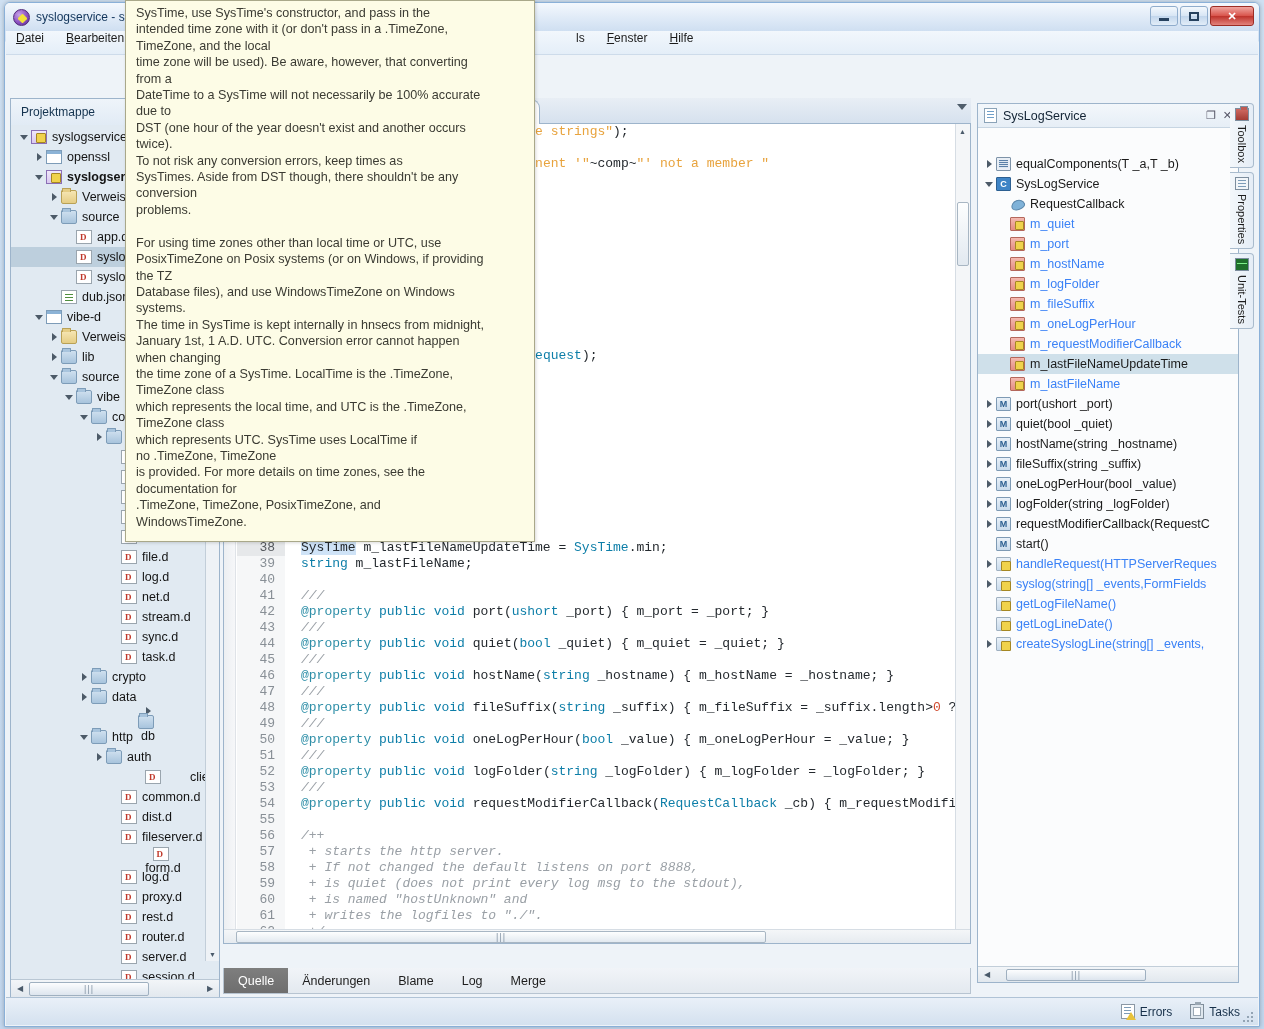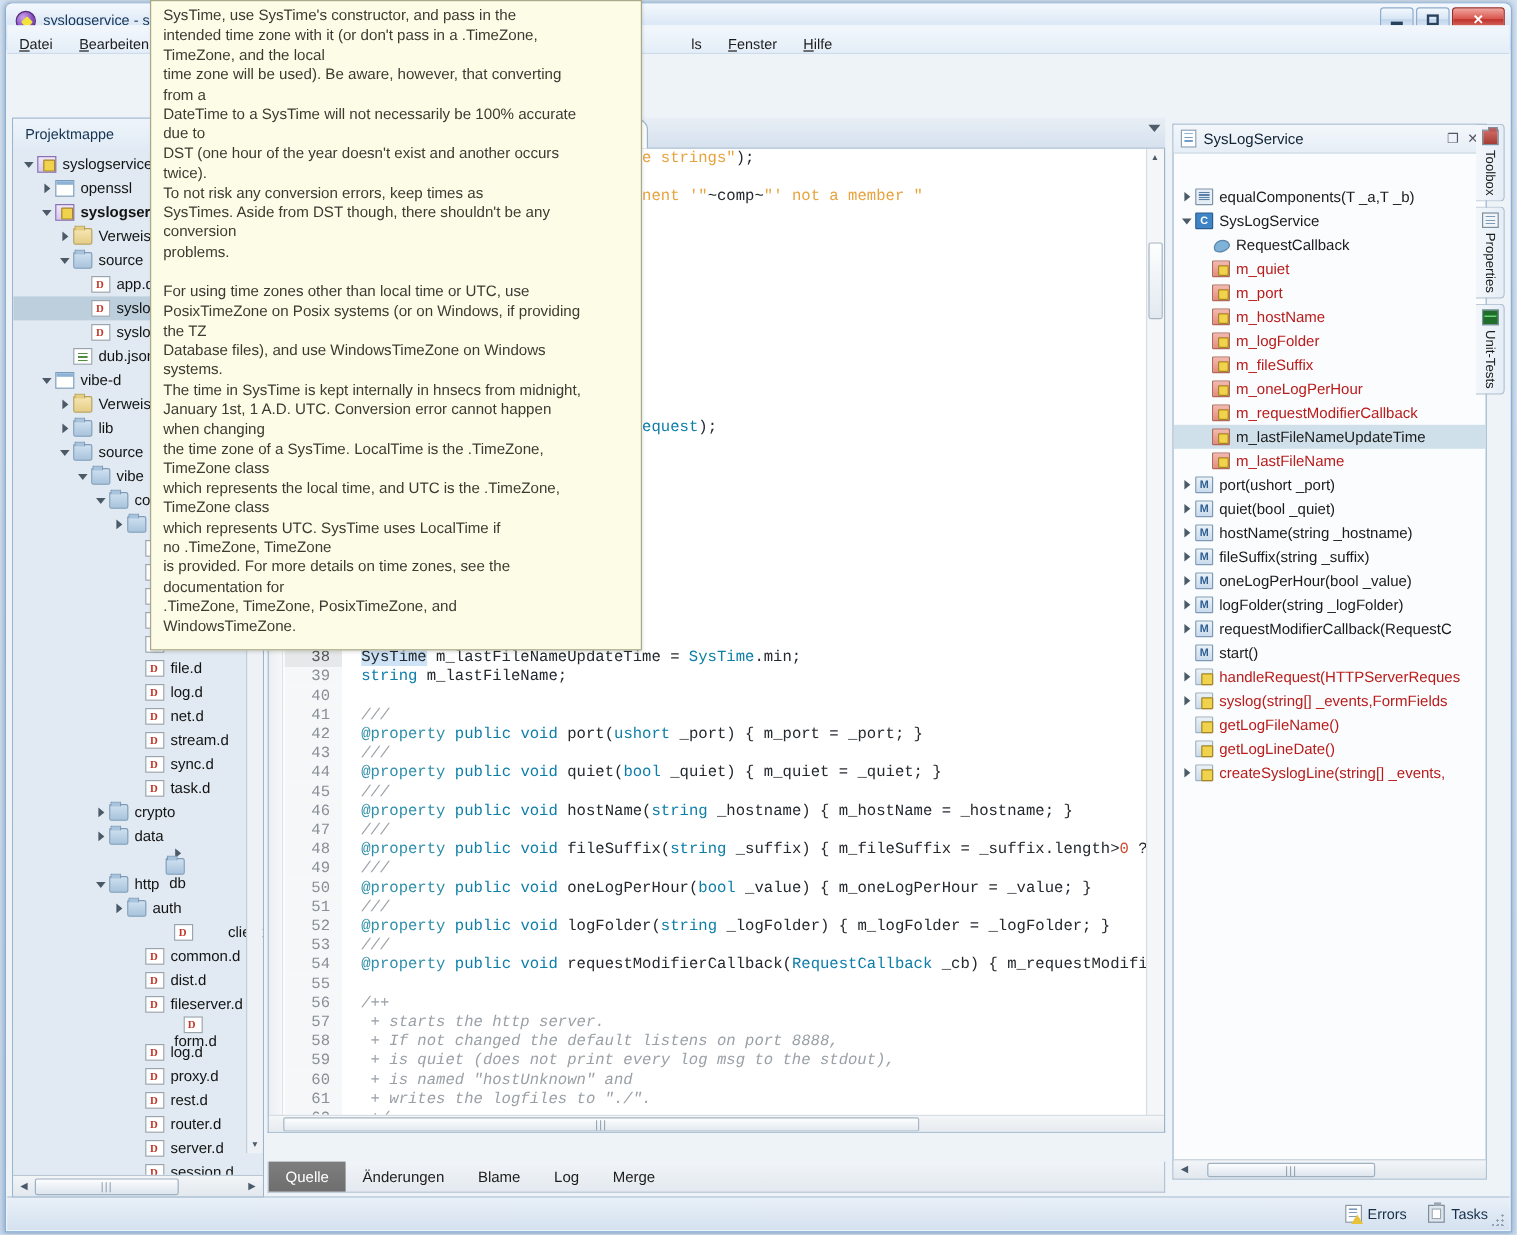--- a/index.html
+++ b/index.html
@@ -54,23 +54,23 @@
   .wb.close {
     width:44px;
     background: linear-gradient(180deg,#f0a6a0 0%,#d9564d 48%,#bf342c 52%,#e2837c 100%);
     border-color:#9c2c24; color:#fff; font-weight:bold;
   }
   .wb .mini-min { width:10px; height:3px; background:#27425f; margin-top:6px; }
   .wb .mini-max { width:10px; height:9px; border:2px solid #27425f; }
 
   
   .menubar {
-    position:absolute; left:1px; top:18px; right:1px; height:24px;
+    position:absolute; left:1px; top:28px; right:1px; height:24px;
     background: linear-gradient(180deg,#f2f7fc 0%,#e4eef8 100%);
-    display:flex; align-items:flex-end; padding-left:10px; gap:22px;
+    display:flex; align-items:flex-start; padding-left:10px; gap:22px;
     border-bottom:1px solid #cddbea;
   }
   .menu-item { font-size:12px; color:#1c1c1c; cursor:default; }
   .menu-item u { text-decoration: underline; }
 
   
   .toolbar {
     position:absolute; left:1px; top:52px; right:1px; height:38px;
     background: linear-gradient(180deg,#f1f6fb 0%,#e2ecf7 100%);
     display:flex; align-items:center; padding:0 8px; gap:8px;
@@ -233,21 +233,21 @@
   .oic.tmpl{background:#e8eef5;border:1px solid #7e93a8;}
   .oic.tmpl::after{content:"";position:absolute;left:2px;top:2px;width:9px;height:8px;background:repeating-linear-gradient(180deg,#5a80a8 0 1px,#dce6f0 1px 2px);}
   .oic.cls{background:#3f84c6;border:1px solid #2c5f91;color:#fff;font-size:9px;font-weight:bold;text-align:center;line-height:13px;}
   .oic.alias{background:transparent;}
   .oic.alias::after{content:"";position:absolute;left:1px;top:3px;width:12px;height:8px;background:#7fb2d8;border:1px solid #5a87ab;border-radius:50% 50% 50% 50%/60% 60% 40% 40%;transform:rotate(-20deg);}
   .oic.field{background:linear-gradient(180deg,#f4b9b0,#e48c80);border:1px solid #b4675c;}
   .oic.field::after{content:"";position:absolute;right:0px;bottom:0px;width:7px;height:7px;background:#f0d24c;border:1px solid #a58723;border-radius:1px;}
   .oic.meth{background:linear-gradient(180deg,#eaf1f8,#c9dbec);border:1px solid #7e9ab4;color:#2c5f91;font-size:9px;font-weight:bold;text-align:center;line-height:12px;}
   .oic.methp{background:linear-gradient(180deg,#eaf1f8,#c9dbec);border:1px solid #9fb0c0;}
   .oic.methp::after{content:"";position:absolute;right:-1px;bottom:-1px;width:8px;height:8px;background:#f0d24c;border:1px solid #a58723;border-radius:1px;}
-  .orow.dim{color:#b91c1c;}
+  .orow.dim{color:#3b82f6;}
   .rp-hscroll{height:16px;background:linear-gradient(180deg,#f2f5f8,#e2e8ee);border-top:1px solid #c2ced9;display:flex;align-items:center;padding:0 2px;}
   .rp-hthumb{flex:0 0 140px;height:12px;margin-left:12px;border:1px solid #9fb0c0;border-radius:2px;background:linear-gradient(180deg,#fcfdfe,#dde5ee);display:flex;align-items:center;justify-content:center;color:#8494a5;font-size:9px;letter-spacing:1px;}
 
   
   .dock {
     position:absolute; right:5px; top:100px; width:24px; height:420px;
     display:flex; flex-direction:column; gap:4px; align-items:center;
   }
   .dock-tab {
     width:24px; border:1px solid #a9bbcd; border-left:none;

